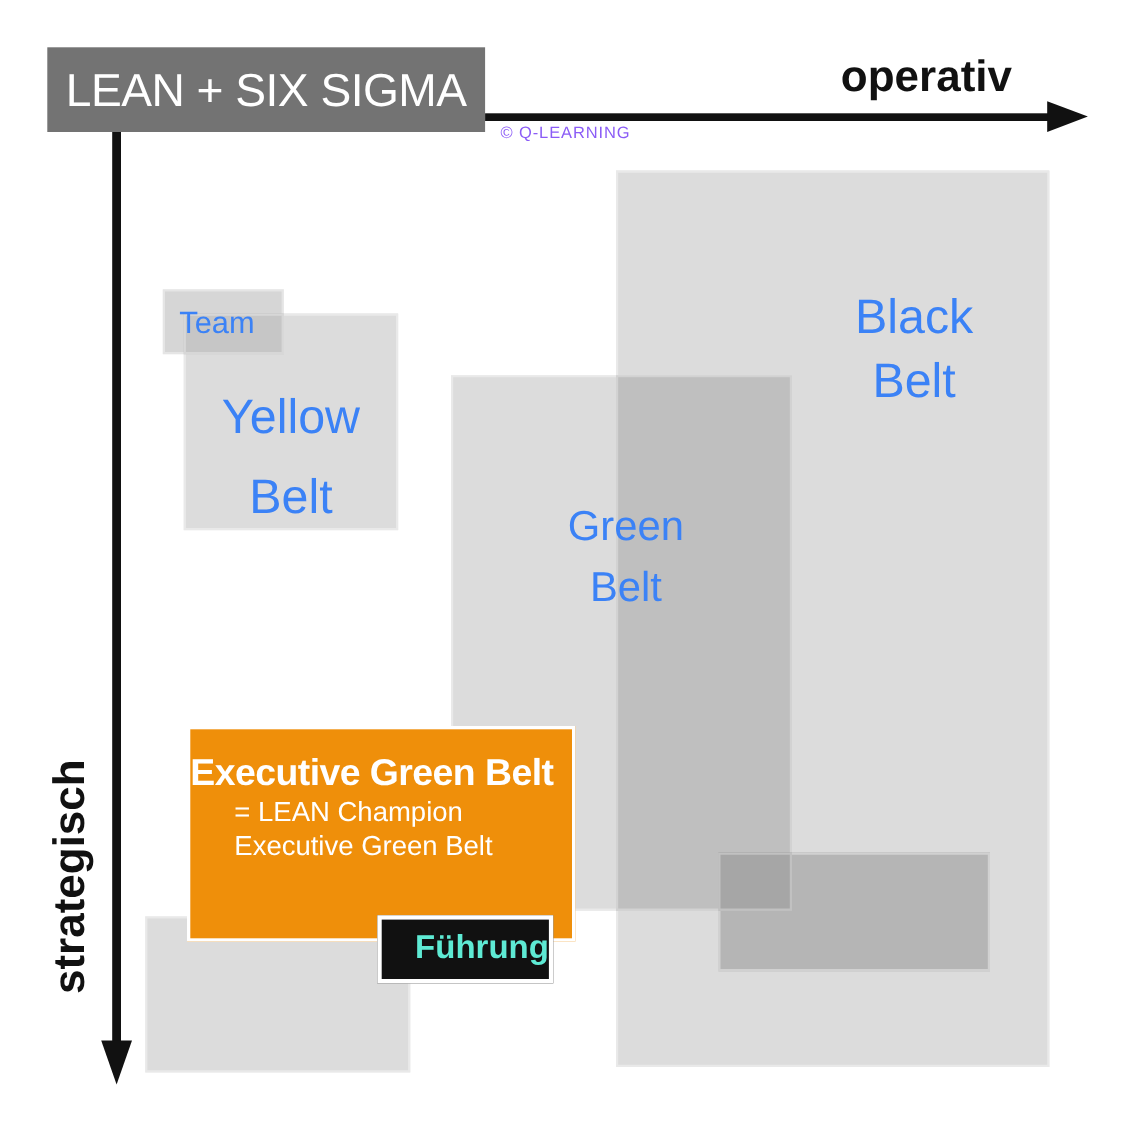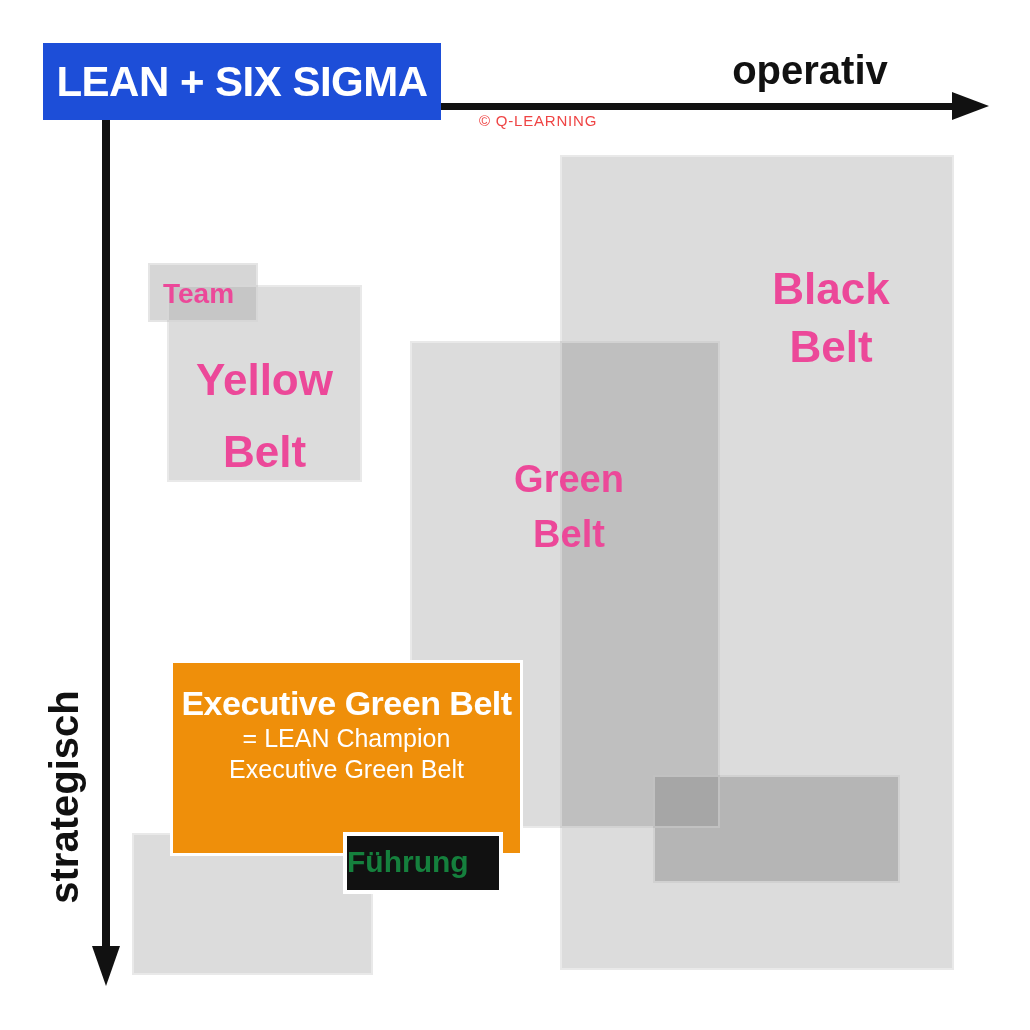--- a/index.html
+++ b/index.html
@@ -25,71 +25,71 @@
   #box-leadership{left:653px;top:775px;width:247px;height:108px;background:#b5b5b5;}
   #box-champion{left:132px;top:833px;width:241px;height:142px;}
 
   
   #ovl-green-black{left:560px;top:341px;width:160px;height:487px;background:#bfbfbf;}
   #ovl-team-yellow{left:167px;top:285px;width:91px;height:37px;background:#c6c6c6;}
   #ovl-leadership-green{left:653px;top:775px;width:67px;height:53px;background:#a6a6a6;}
 
   
   .lbl{
-    color:#ec4899;font-weight:bold;text-align:center;white-space:pre-line;
+    color:#3b82f6;font-weight:normal;text-align:center;white-space:pre-line;
     z-index:3;
   }
   #lbl-team{left:163px;top:280px;width:95px;font-size:28px;line-height:28px;text-align:left;}
   #lbl-yellow-belt{left:167px;top:344px;width:195px;font-size:44px;line-height:72px;}
   #lbl-green-belt{left:423px;top:452px;width:292px;font-size:38px;line-height:55px;}
   #lbl-black-belt{left:634px;top:260px;width:394px;font-size:44px;line-height:58px;}
   #lbl-leadership{left:653px;top:795px;width:248px;font-size:28px;line-height:36px;}
   #lbl-champion{left:132px;top:888px;width:241px;font-size:46px;line-height:50px;}
 
   
   #exec-box{
     left:170px;top:660px;width:353px;height:196px;
     background:#ef8f0a;border:3px solid #fff;
-    z-index:4;color:#fff;text-align:center;
+    z-index:4;color:#fff;
   }
   .exec-title{
     position:static;display:block;margin-top:20px;
     font-size:34px;font-weight:bold;line-height:40px;letter-spacing:-0.5px;
   }
   .exec-line{
     position:static;display:block;
-    font-size:25px;line-height:31px;font-weight:normal;
+    font-size:25px;line-height:31px;font-weight:normal;margin-left:40px;
   }
   .exec-line:first-of-type{margin-top:4px;}
 
   
   #fuehrung-badge{
     left:343px;top:832px;width:160px;height:62px;
     background:#111;border:4px solid #fff;
-    z-index:5;color:#15803d;font-weight:bold;font-size:30px;
-    text-align:left;line-height:52px;
+    z-index:5;color:#5eead4;font-weight:bold;font-size:30px;
+    text-align:right;line-height:52px;
   }
 
   
   #title-box{
-    left:43px;top:43px;width:398px;height:77px;background:#1d4ed8;z-index:6;
-    color:#fff;text-align:center;font-weight:bold;font-size:42px;
+    left:43px;top:43px;width:398px;height:77px;background:#737373;z-index:6;
+    color:#fff;text-align:center;font-weight:normal;font-size:42px;
     line-height:77px;letter-spacing:-0.5px;white-space:nowrap;
   }
   #copyright{
-    left:479px;top:112px;font-size:15px;color:#ef4444;
+    left:455px;top:112px;font-size:15px;color:#8b5cf6;
     letter-spacing:0.8px;z-index:6;white-space:nowrap;
   }
   #x-axis-line{left:441px;top:103px;width:514px;height:7px;background:#111;z-index:6;}
   #x-axis-head{
     left:952px;top:92px;width:0;height:0;z-index:6;
     border-left:37px solid #111;border-top:14px solid transparent;border-bottom:14px solid transparent;
   }
   #x-axis-label{
-    left:700px;top:48px;width:220px;text-align:center;
+    left:700px;top:48px;width:220px;text-align:right;
     font-size:40px;font-weight:bold;color:#111;z-index:6;
   }
   #y-axis-line{left:102px;top:120px;width:8px;height:828px;background:#111;z-index:6;}
   #y-axis-head{
     left:92px;top:946px;width:0;height:0;z-index:6;
     border-top:40px solid #111;border-left:14px solid transparent;border-right:14px solid transparent;
   }
   #y-axis-label{
     left:-94px;top:773px;width:315px;height:48px;line-height:48px;
     text-align:center;font-size:40px;font-weight:bold;color:#111;

